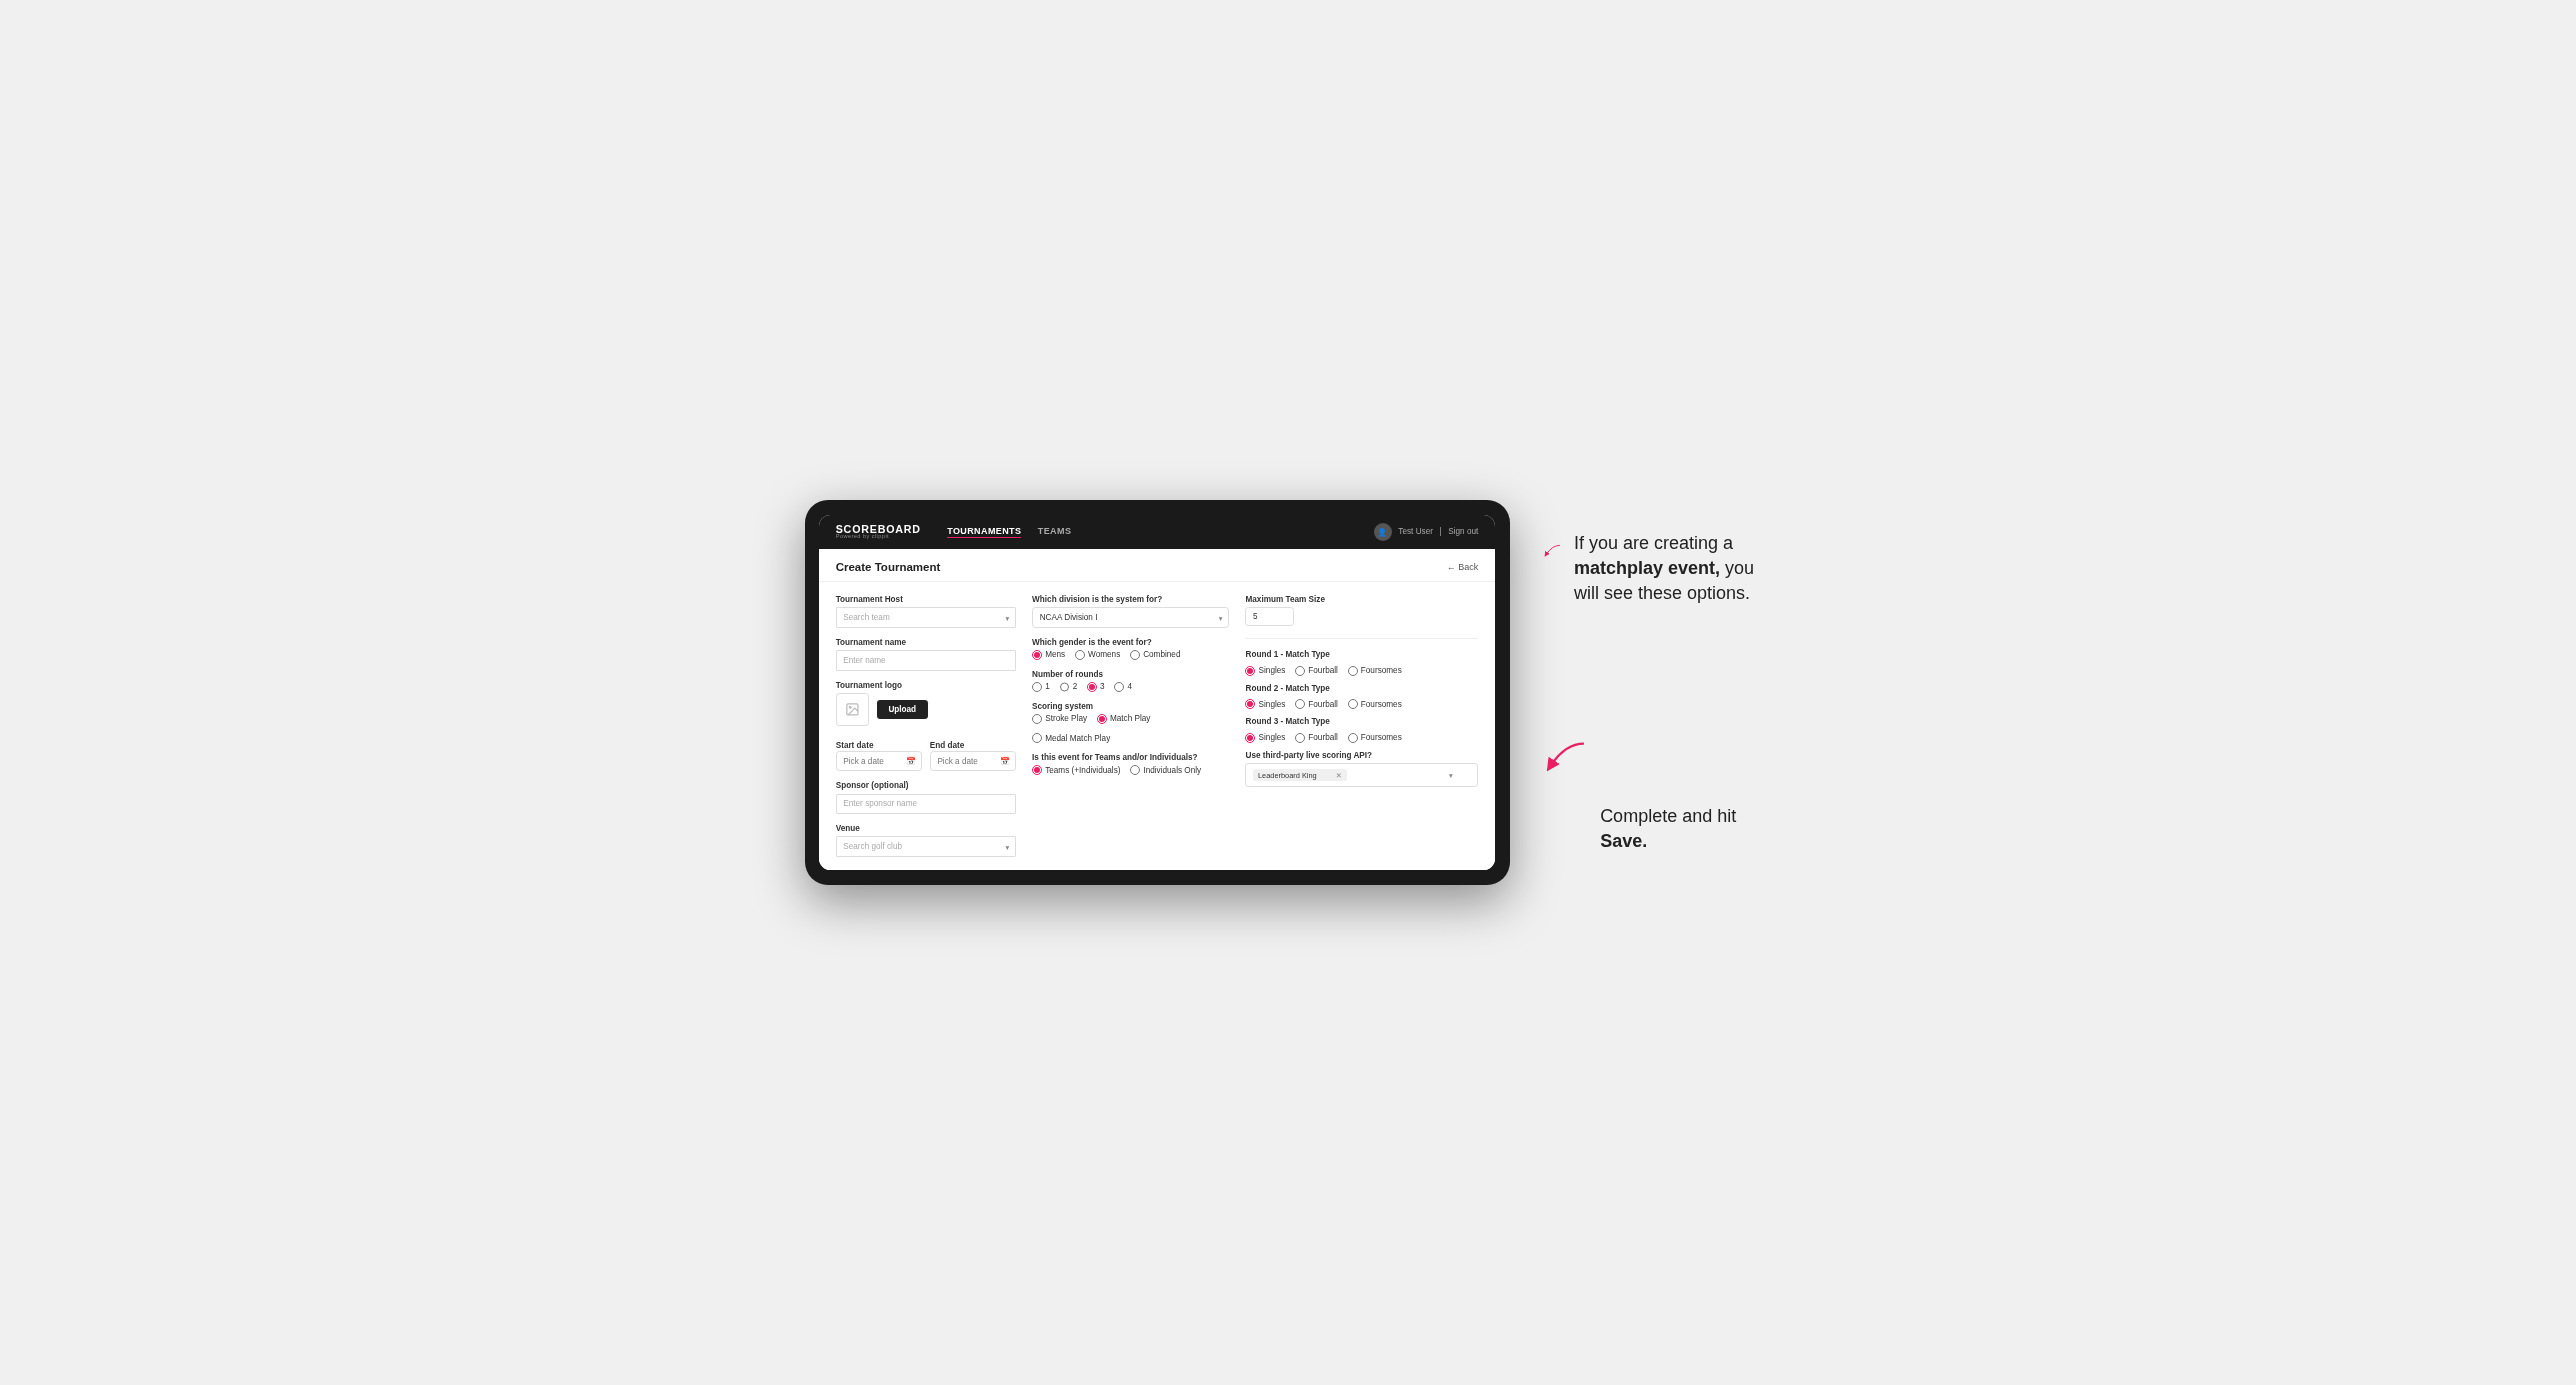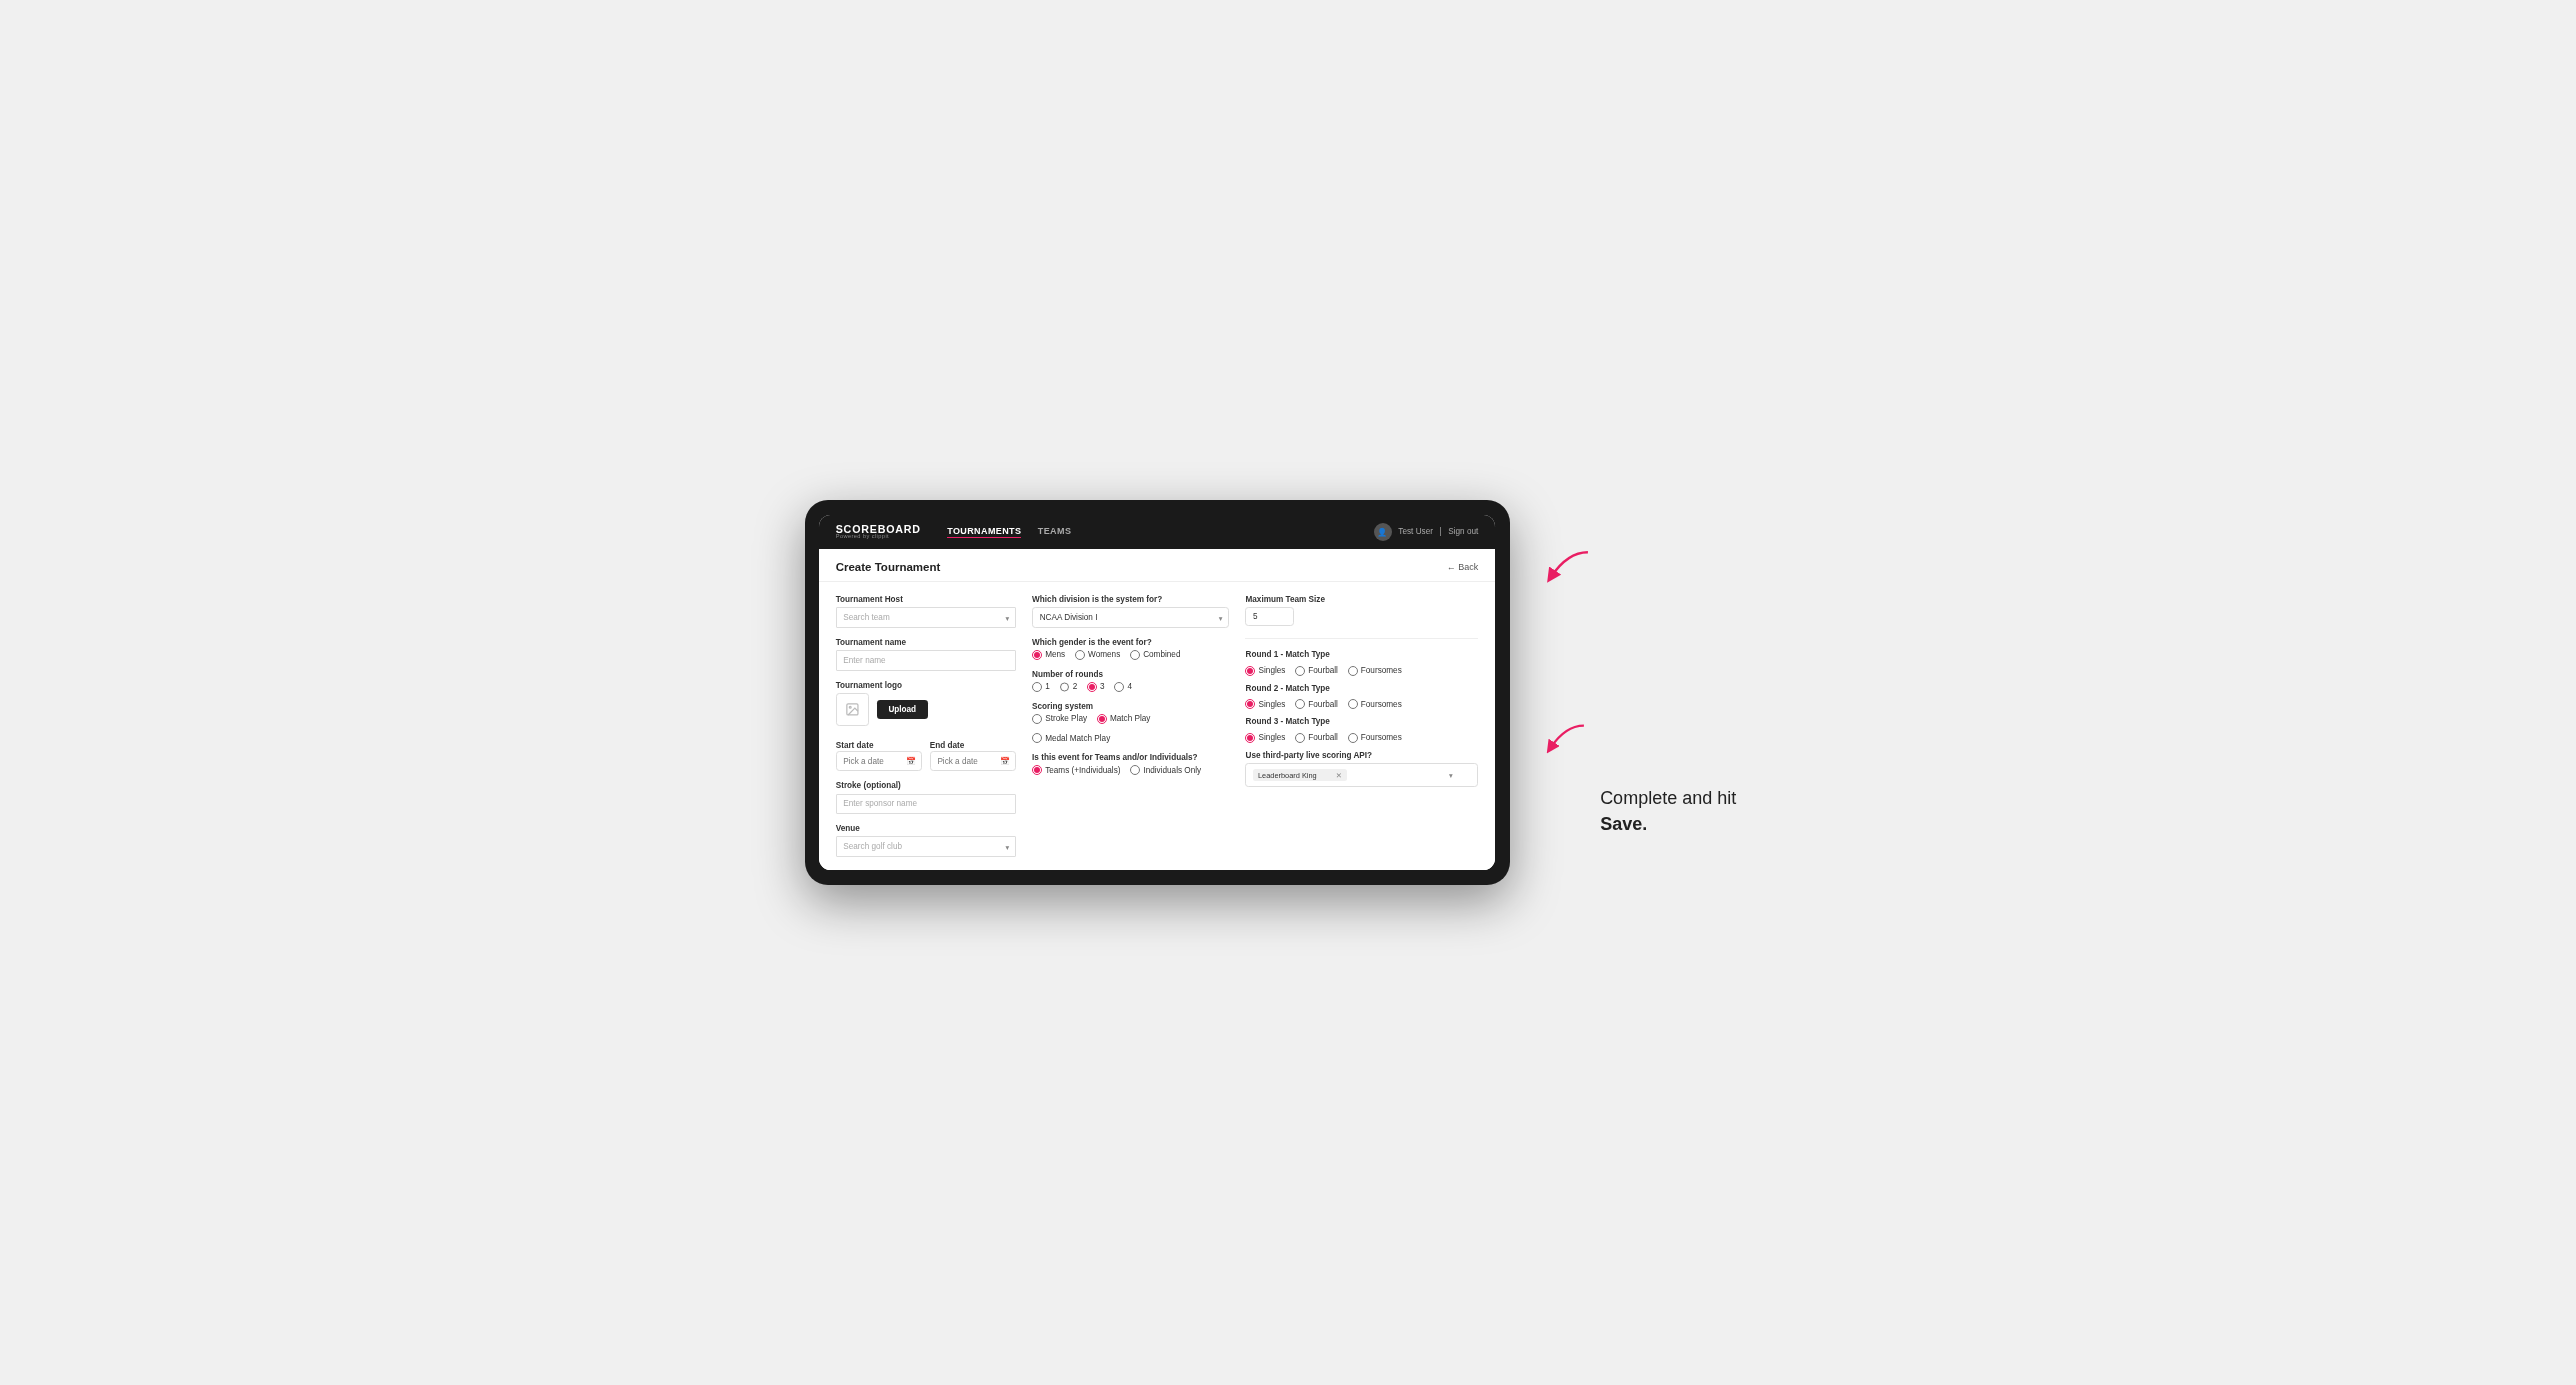--- a/index.html
+++ b/index.html
@@ -471,21 +471,21 @@
               <div class="date-field">
                 <label class="field-label">End date</label>
                 <div class="date-input-wrapper">
                   <input class="date-input" type="text" placeholder="Pick a date" style="">
                   <span class="calendar-icon">📅</span>
                 </div>
               </div>
             </div>
 
             <div class="field-group">
-              <label class="field-label">Stroke (optional)</label>
+              <label class="field-label">Sponsor (optional)</label>
               <input class="field-input" type="text" placeholder="Enter sponsor name" style="">
             </div>
 
             <div class="field-group">
               <label class="field-label">Venue</label>
               <div class="select-wrapper">
                 <input class="field-input" type="text" placeholder="Search golf club" style="">
               </div>
             </div>
           </div>
@@ -654,20 +654,23 @@
     <div style="position:relative; display:flex; align-items:flex-start; gap:13px;">
 
       <svg width="49" height="41" viewBox="0 0 60 50">
         <defs>
           <marker id="arrowhead1" markerWidth="6" markerHeight="6" refX="3" refY="3" orient="auto">
             <polygon points="0 0, 6 3, 0 6" fill="#e91e63"></polygon>
           </marker>
         </defs>
         <path d="M55 5 Q30 5 10 35" stroke="#e91e63" stroke-width="3" fill="none" marker-end="url(#arrowhead1)"></path>
       </svg>
+      <p class="annotation-top">
+        If you are creating a <strong>matchplay event,</strong> you will see these options.
+      </p>
     </div>
 
     <div style="position:relative; display:flex; align-items:flex-start; gap:13px; margin-top: 82px;">
 
       <svg width="49" height="41" viewBox="0 0 60 50">
         <defs>
           <marker id="arrowhead2" markerWidth="6" markerHeight="6" refX="3" refY="3" orient="auto">
             <polygon points="0 0, 6 3, 0 6" fill="#e91e63"></polygon>
           </marker>
         </defs>

